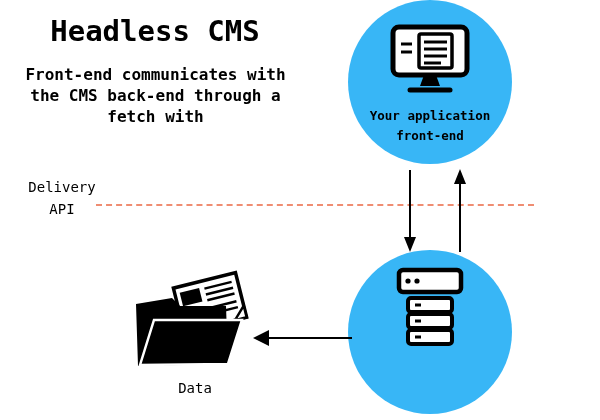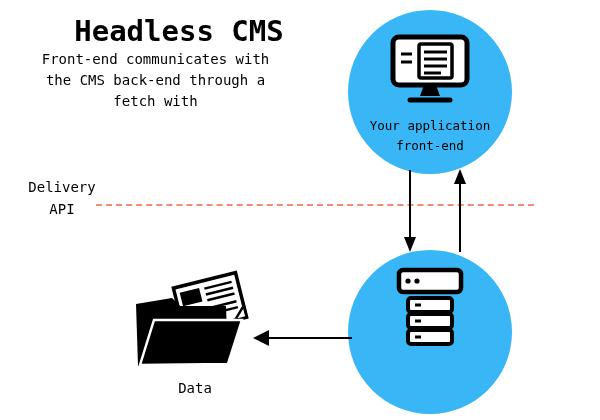--- a/index.html
+++ b/index.html
@@ -10,39 +10,38 @@
     font-family:"DejaVu Sans Mono","Liberation Mono",monospace;
     color:var(--text,#000000);
     overflow:hidden;
   }
   .abs{position:absolute;}
   .page-title{
     top:14px;left:0;width:310px;
     text-align:center;
     font-size:29px;font-weight:bold;
     letter-spacing:0px;
-    padding-left:24px;
   }
   .description{
-    top:49px;left:8px;width:295px;
-    text-align:center;font-size:14px;line-height:21px;
+    top:64px;left:8px;width:295px;
+    text-align:center;font-size:16px;line-height:21px;font-weight:bold;
   }
   .api-label{
     top:176px;left:18px;width:88px;
     text-align:center;font-size:14px;line-height:22px;
   }
   .dashed-line{
     top:204px;left:96px;width:438px;height:0;
     border-top:2px dashed var(--dashed-line,#ef8d72);
   }
   .node{
     width:164px;height:164px;border-radius:50%;
     background:var(--node-fill,#38b6f6);
   }
-  .node-frontend{left:348px;top:10px;}
+  .node-frontend{left:348px;top:0;font-weight:bold;}
   .node-backend{left:348px;top:250px;}
   .node .node-icon{position:absolute;left:50%;transform:translateX(-50%);}
   .node-frontend .node-icon{top:22px;}
   .node-backend .node-icon{top:16px;}
   .node-label{
     position:absolute;left:0;width:100%;
     text-align:center;font-size:12.5px;line-height:20px;
     color:#000;
   }
   .node-frontend .node-label{top:106px;}

